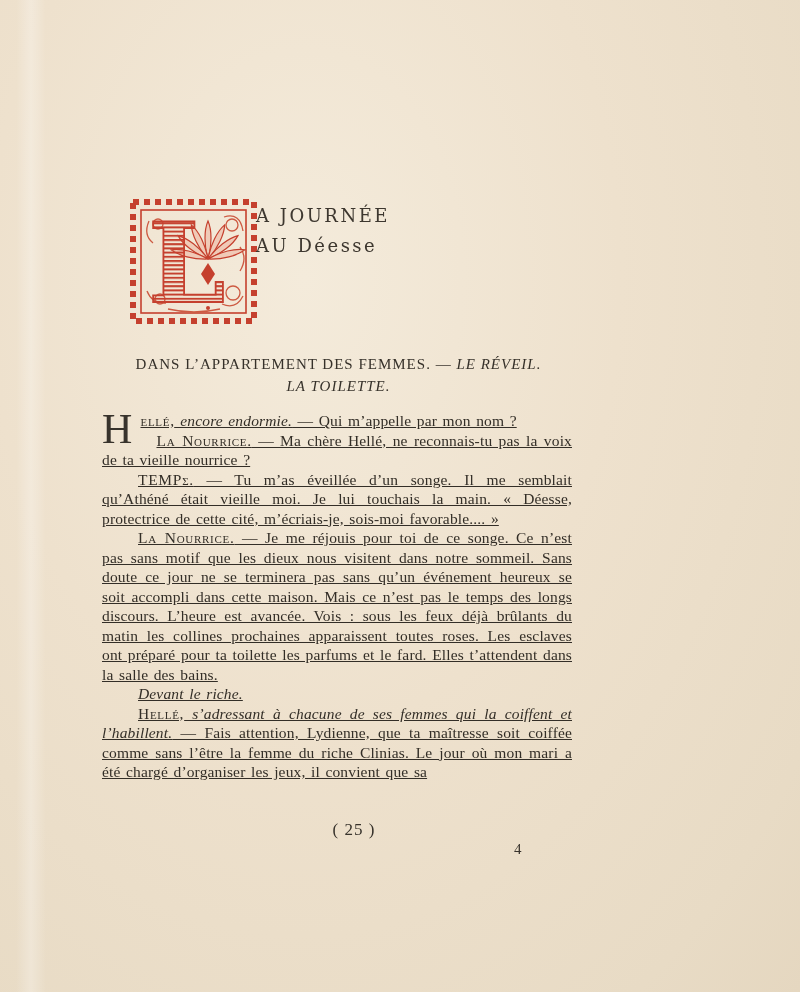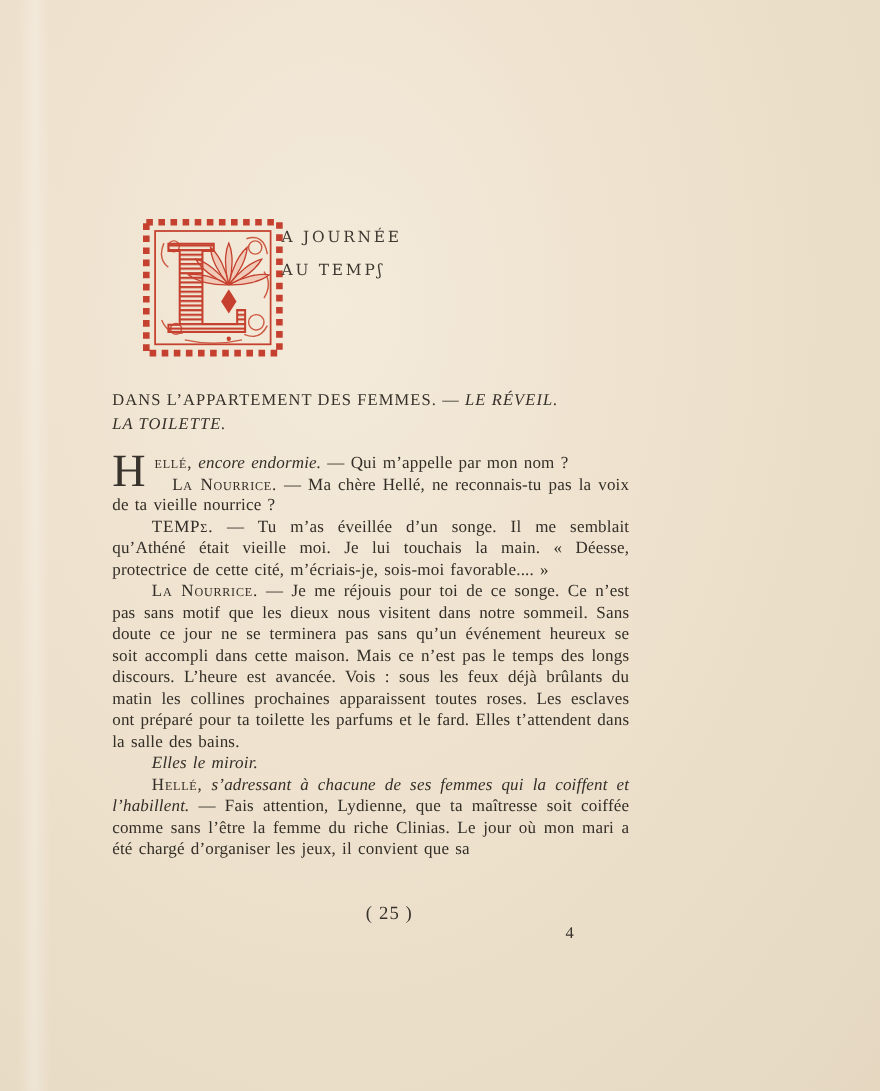--- a/index.html
+++ b/index.html
@@ -17,37 +17,37 @@
     content:"";position:absolute;left:16px;top:0;width:30px;height:100%;
     background:linear-gradient(90deg,rgba(255,255,255,0),rgba(255,255,255,.28),rgba(255,255,255,0));
     pointer-events:none;
   }
   
   .ornament{position:absolute;left:128px;top:197px;width:131px;height:129px;}
   
   .title{
     position:absolute;left:256px;top:201px;
     font-family:"DejaVu Serif",serif;
-    font-size:14px;line-height:30px;letter-spacing:2.5px;
+    font-size:18px;line-height:30px;letter-spacing:2.5px;
     color:#3d372f;white-space:nowrap;
   }
   
   .heading{
-    position:absolute;left:102px;top:353px;width:473px;text-align:left;
+    position:absolute;left:102px;top:353px;width:473px;text-align:center;
     font-size:15px;line-height:22px;letter-spacing:1px;color:#36312a;
   }
   .it{font-style:italic;}
   
   .body-text{
     position:absolute;left:102px;top:411px;width:470px;
     font-size:15.5px;line-height:19.5px;
     text-align:justify;word-spacing:1.5px;letter-spacing:0.15px;
     color:#332e27;
   }
-  .body-text p{margin:0;}
+  .body-text p{margin:0;text-decoration:underline;}
   .dropcap{
     float:left;
     font-size:42px;line-height:34px;height:38px;
     padding:1px 8px 0 0;color:#38332c;
   }
   .pind{text-indent:36px;}
   .pind2{text-indent:16px;}
   .stage{margin:6px 0 6px 0;}
   .seg-i{font-style:italic;}
   .seg-sc{font-variant:small-caps;letter-spacing:0.7px;}
@@ -101,36 +101,36 @@
       </g>
       <path d="M80 66 l7 11 -7 11 -7 -11 z" fill="#c5402e"></path>
       <circle cx="80" cy="111" r="2" fill="#c5402e"></circle>
 
       <text x="20" y="105" font-family="'DejaVu Serif',serif" font-size="110" font-weight="bold" fill="url(#st)" stroke="#c5402e" stroke-width="1.8">L</text>
     </svg>
   </div>
 
   <div class="title">
     <div>A JOURNÉE</div>
-    <div>AU TEMPʃ</div>
+    <div>AU Déesse</div>
   </div>
 
   <div class="heading">
     <div><span>DANS L’APPARTEMENT DES FEMMES. — </span><span class="it">LE RÉVEIL.</span></div>
     <div class="it">LA TOILETTE.</div>
   </div>
 
   <div class="body-text">
     <div>
       <span class="dropcap">H</span>
       <p class="p"><span class="seg-sc">ellé,</span><span class="seg-i"> encore endormie.</span><span class="seg-n"> — Qui m’appelle par mon nom ?</span></p>
       <p class="p pind2"><span class="seg-sc">La Nourrice.</span><span class="seg-n"> — Ma chère Hellé, ne reconnais-tu pas la voix de ta vieille nourrice ?</span></p>
     </div>
     <p class="p pind"><span class="seg-sc">TEMPʃ.</span><span class="seg-n"> — Tu m’as éveillée d’un songe. Il me semblait qu’Athéné était vieille moi. Je lui touchais la main. « Déesse, protectrice de cette cité, m’écriais-je, sois-moi favorable.... »</span></p>
     <p class="p pind"><span class="seg-sc">La Nourrice.</span><span class="seg-n"> — Je me réjouis pour toi de ce songe. Ce n’est pas sans motif que les dieux nous visitent dans notre sommeil. Sans doute ce jour ne se terminera pas sans qu’un événement heureux se soit accompli dans cette maison. Mais ce n’est pas le temps des longs discours. L’heure est avancée. Vois : sous les feux déjà brûlants du matin les collines prochaines apparaissent toutes roses. Les esclaves ont préparé pour ta toilette les parfums et le fard. Elles t’attendent dans la salle des bains.</span></p>
-    <p class="p pind stage"><span class="seg-i">Elles le miroir.</span></p>
+    <p class="p pind stage"><span class="seg-i">Devant le riche.</span></p>
     <p class="p pind"><span class="seg-sc">Hellé,</span><span class="seg-i"> s’adressant à chacune de ses femmes qui la coiffent et l’habillent.</span><span class="seg-n"> — Fais attention, Lydienne, que ta maîtresse soit coiffée comme sans l’être la femme du riche Clinias. Le jour où mon mari a été chargé d’organiser les jeux, il convient que sa</span></p>
   </div>
 
   <div class="pagenum">( 25 )</div>
   <div class="signature">4</div>
 
 </div>
 
 </body></html>

